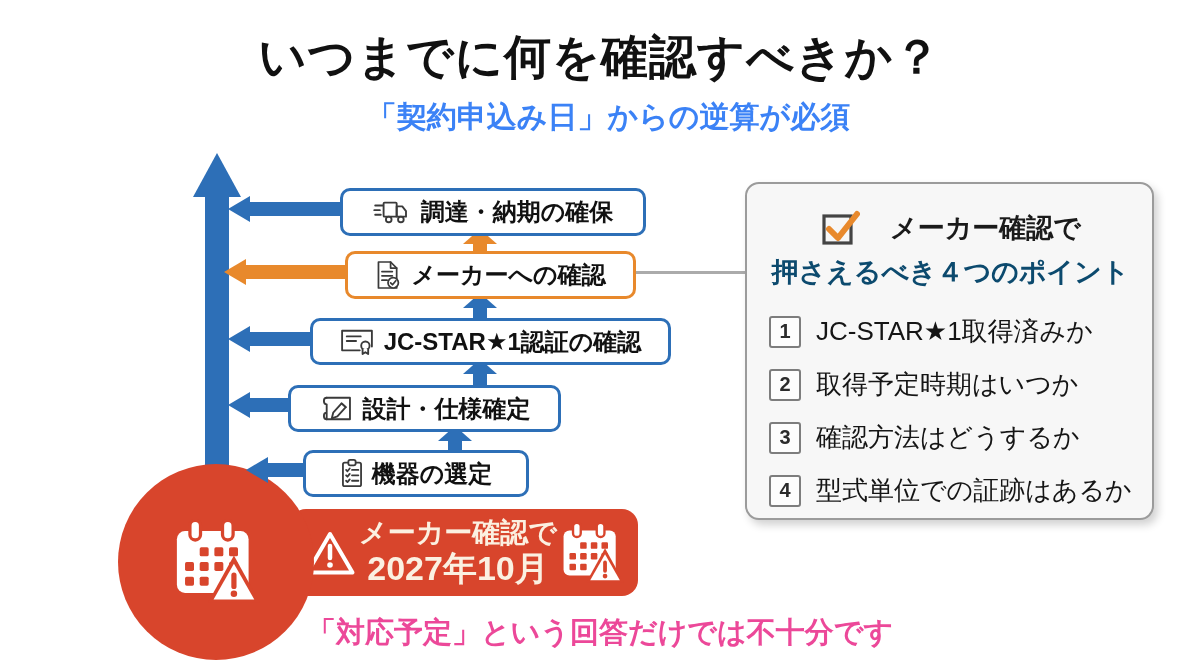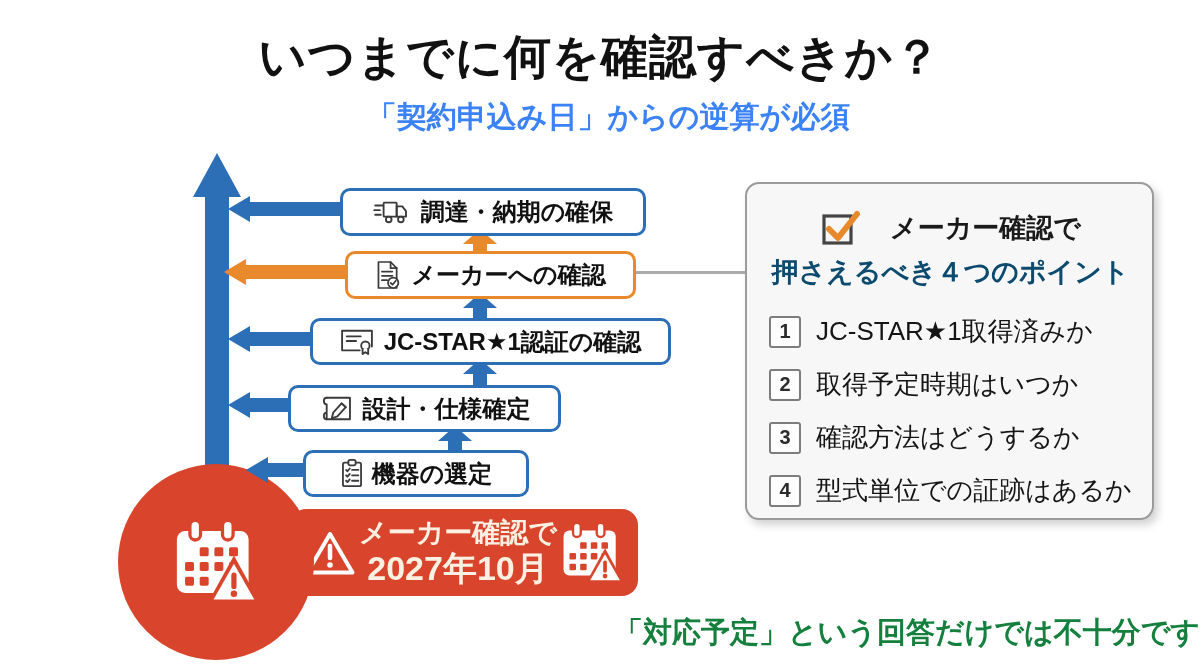--- a/index.html
+++ b/index.html
@@ -4,22 +4,22 @@
 <style>
   html,body{margin:0;padding:0;background:#ffffff;}
   body{font-family:"Liberation Sans","DejaVu Sans",sans-serif;}
   .stage{position:relative;width:1200px;height:670px;background:#ffffff;overflow:hidden;}
 
   
   .title{position:absolute;top:26px;left:0;right:0;text-align:center;
          font-size:47px;font-weight:900;color:#111;letter-spacing:1px;}
   .subtitle{position:absolute;top:97px;left:0;right:0;text-align:center;
          font-size:30px;font-weight:800;color:#3b82f6;margin-left:17px;}
-  .note{position:absolute;top:613px;left:0;right:0;text-align:right;
-         font-size:29px;font-weight:800;color:#15803d;}
+  .note{position:absolute;top:613px;left:0;right:0;text-align:center;
+         font-size:29px;font-weight:800;color:#ec4899;}
 
   
   .tbox{position:absolute;display:flex;align-items:center;justify-content:center;gap:10px;
         background:#fff;border:3px solid var(--blue);border-radius:10px;
         font-size:24px;font-weight:800;color:#111;z-index:3;}
   .tbox.orange{border-color:var(--orange);}
   .tbox svg{flex:0 0 auto;}
   .box1{left:340px;top:188px;width:300px;height:42px;}
   .box2{left:345px;top:251px;width:285px;height:42px;font-family:Liberation Serif, serif;}
   .box3{left:310px;top:318px;width:355px;height:41px;}

